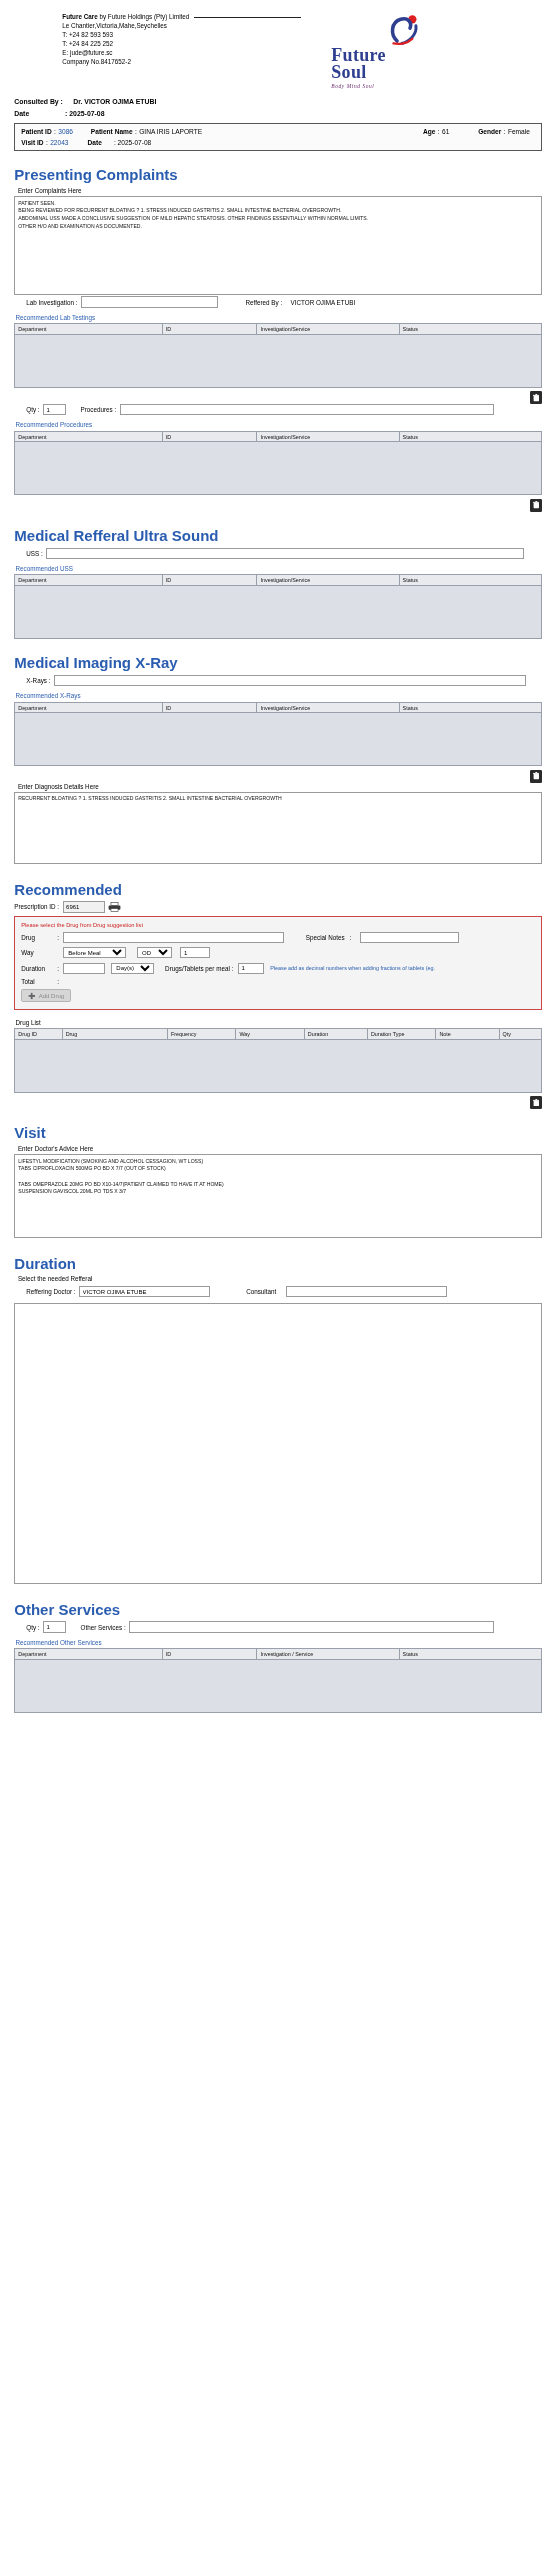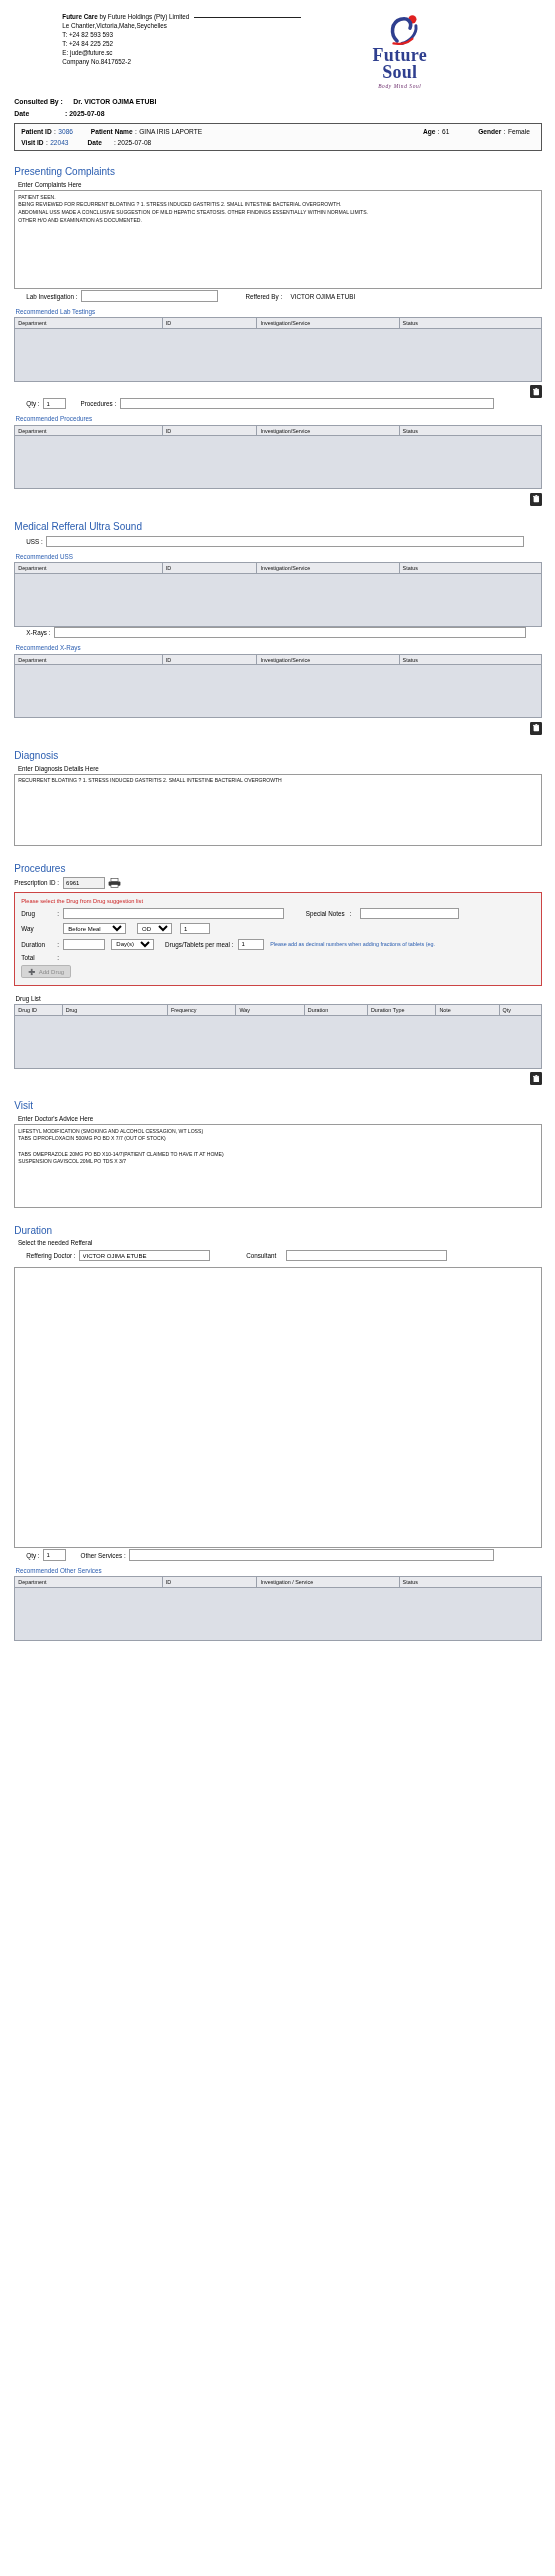--- a/index.html
+++ b/index.html
@@ -12,21 +12,21 @@
     color: #000000;
   }
   .page { width: 556px; padding: 0 14.3px 24px 14.3px; }
 
   
   .letterhead { display:flex; align-items:flex-start; padding: 13px 0 3.6px 0; }
   .lh-left { width: 287px; padding-left: 48px; font-size: 6.3px; line-height: 1.42; }
   .lh-line1 { display:flex; align-items:baseline; }
   .lh-line1 .bold { font-weight: bold; }
   .lh-line1 .rule { flex:1; border-bottom:0.6px solid #222; margin-left:4.8px; height:0.6px; position:relative; top:-1.2px;}
-  .lh-logo { margin-left: 30px; width: 137px; text-align:center; position:relative; padding-top: 1.2px;}
+  .lh-logo { margin-left: 30px; width: 137px; position:relative; padding-top: 1.2px;}
   .logo-mark { position: relative; height: 33px; }
   .logo-svg { display:block; margin: 0 auto; }
   .logo-fc { font-family: "Liberation Serif", serif; font-size: 18px; color:#2f3f8f; font-weight:bold; letter-spacing:0.3px; line-height: 0.95; }
   .logo-tag { font-family:"Liberation Serif", serif; font-size:5.4px; color:#6b2b6b; font-style:italic; letter-spacing:0.6px; margin-top:1.2px;}
 
   .consult-row { font-size:6.9px; font-weight:bold; padding: 6px 0 1.2px 0; }
   .consult-row .val { font-weight:bold; margin-left: 8.4px; }
   .date-row { font-size:6.9px; font-weight:bold; padding: 3.6px 0 6px 0;}
   .date-row .sep { display:inline-block; width: 32px;}
 
@@ -43,22 +43,22 @@
   .pb-item { display:flex; align-items:center; margin-right: 4.8px; }
   .pb-label { font-weight:bold; }
   .pb-colon { margin: 0 2.4px; }
   .pb-val { color:#1b4fa0; }
   .pb-val.dark { color:#000; }
   .pb-row2 { width:100%; display:flex; align-items:center; margin-top:3.6px;}
 
   
   h2.sec {
     color:#2a5db0;
-    font-size: 10px;
-    font-weight: normal;
+    font-size: 15px;
+    font-weight: bold;
     margin: 15.5px 0 3.6px 0;
   }
   .sub-label { font-size: 6.3px; margin: 0 0 2.4px 3.6px; }
   .hint-blue { color:#2a5db0; font-size: 6.3px; margin: 6px 0 2.4px 1.2px; }
 
   textarea.ta {
     width: 100%;
     border: 0.6px solid #9a9a9a;
     background:#fff;
     font-family:"Liberation Sans", sans-serif;
@@ -309,20 +309,21 @@
       </thead>
       <tbody>
           <tr>
             <td colspan="4"></td>
           </tr>
         </tbody>
     </table>
   </div>
 
   
+  <h2 class="sec">Medical Imaging X-Ray</h2>
   <div class="inline" style="margin-left:12px;">
     <span class="lbl">X-Rays :</span>
     <input class="txt" style="width: 472px;" value="">
   </div>
   <div class="hint-blue">Recommended X-Rays</div>
   <div class="grid-wrap">
     <table class="grid">
       <thead>
         <tr>
           <th style="width:28%">Department</th>
@@ -342,26 +343,25 @@
     <div class="trash">
       <svg width="6.6" height="7.8" viewBox="0 0 11 13">
           <rect x="1" y="3" width="9" height="9" rx="1" fill="#fff"></rect>
           <rect x="0" y="1.5" width="11" height="1.6" fill="#fff"></rect>
           <rect x="4" y="0" width="3" height="1.6" fill="#fff"></rect>
         </svg>
     </div>
   </div>
 
   
-  <h2 class="sec">Diagnosis</h2>
   <div class="sub-label">Enter Diagnosis Details Here</div>
   <textarea class="ta" rows="8" style="height: 72px;">RECURRENT BLOATING ? 1. STRESS INDUCED GASTRITIS 2. SMALL INTESTINE BACTERIAL OVERGROWTH</textarea>
 
   
-  <h2 class="sec">Procedures</h2>
+  <h2 class="sec">Recommended</h2>
   <div class="presc-row">
     <span class="small-lbl">Prescription ID  :</span>
     <input class="presc-id ml6" value="6961" style="">
     <span class="print-ico">
       <svg width="13" height="10.2" viewBox="0 0 22 17">
           <rect x="5" y="1" width="12" height="5" fill="#fff" stroke="#333"></rect>
           <rect x="1" y="6" width="20" height="7" rx="1.5" fill="#3a3a3a"></rect>
           <rect x="5" y="11" width="12" height="5" fill="#fff" stroke="#333"></rect>
         </svg>
     </span>
@@ -458,20 +458,21 @@
   <div class="sub-label">Select the needed Refferal</div>
   <div class="inline" style="margin-left:12px;margin-top:3.6px;">
     <span class="lbl">Reffering Doctor :</span>
     <input class="txt" style="width: 131px;" value="VICTOR OJIMA ETUBE">
     <span class="lbl" style="margin-left:36px;">Consultant</span>
     <input class="txt" style="width: 161px; margin-left: 6px;" value="">
   </div>
   <textarea class="ta" rows="20" style="height: 281px; margin-top: 6px;"></textarea>
 
   
+  <h2 class="sec">Other Services</h2>
   <div class="inline" style="margin-left:12px;">
     <span class="lbl">Qty :</span>
     <input class="txt" style="width: 23px;" value="1">
     <span class="lbl" style="margin-left:14.3px;">Other Services :</span>
     <input class="txt" style="width: 365px;" value="">
   </div>
   <div class="hint-blue">Recommended Other Services</div>
   <div class="grid-wrap">
     <table class="grid">
       <thead>

